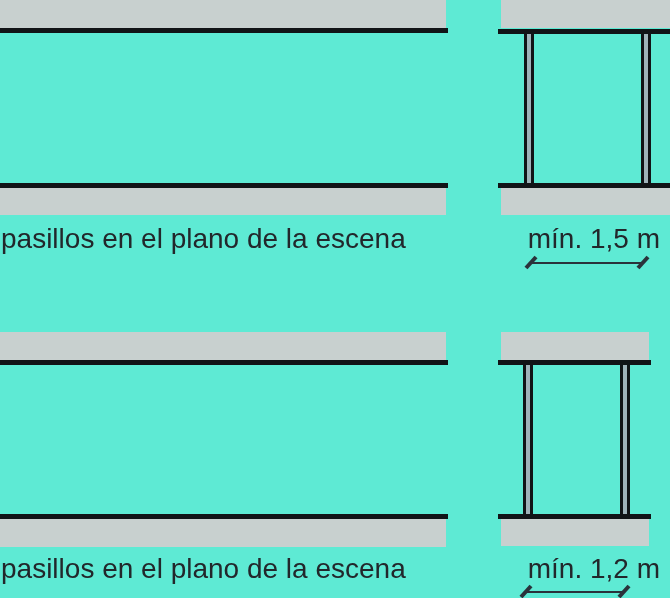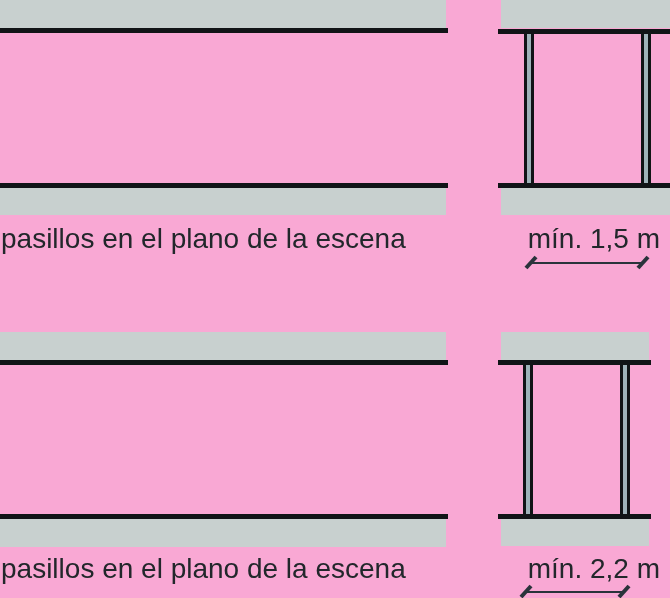--- a/index.html
+++ b/index.html
@@ -1,20 +1,20 @@
 <!DOCTYPE html>
 <html><head>
 <meta charset="utf-8">
 <style>
   html, body { margin: 0; padding: 0; background: #ffffff; }
   #stage {
     position: relative;
     width: 670px;
     height: 598px;
-    background: #f9a8d4;
+    background: #5eead4;
     overflow: hidden;
     font-family: "Liberation Sans", sans-serif;
   }
   .band  { position: absolute; background: #c8d0cf; }
   .line  { position: absolute; background: #111417; }
   .post  {
     position: absolute;
     width: 4px;
     background: #9fb3ba;
     border-left: 3px solid #111417;
@@ -102,21 +102,21 @@
     <div class="band b-plan-band-bot"></div>
 
     <div class="band b-sec-band-top"></div>
     <div class="line b-sec-line-top"></div>
     <div class="post b-sec-post-l"></div>
     <div class="post b-sec-post-r"></div>
     <div class="line b-sec-line-bot"></div>
     <div class="band b-sec-band-bot"></div>
 
     <div class="caption b-plan-caption">pasillos en el plano de la escena</div>
-    <div class="caption dim-label b-dim-label">mín. 2,2 m</div>
+    <div class="caption dim-label b-dim-label">mín. 1,2 m</div>
 
     <svg class="dim-arrow b-dim-arrow" width="112" height="16" viewBox="0 0 112 16">
       <line x1="6" y1="9" x2="106" y2="9" stroke="#2a333b" stroke-width="2.2"></line>
       <line x1="2" y1="14" x2="12" y2="3" stroke="#2a333b" stroke-width="4"></line>
       <line x1="100" y1="14" x2="110" y2="3" stroke="#2a333b" stroke-width="4"></line>
     </svg>
   </div>
 
 </div>
 

